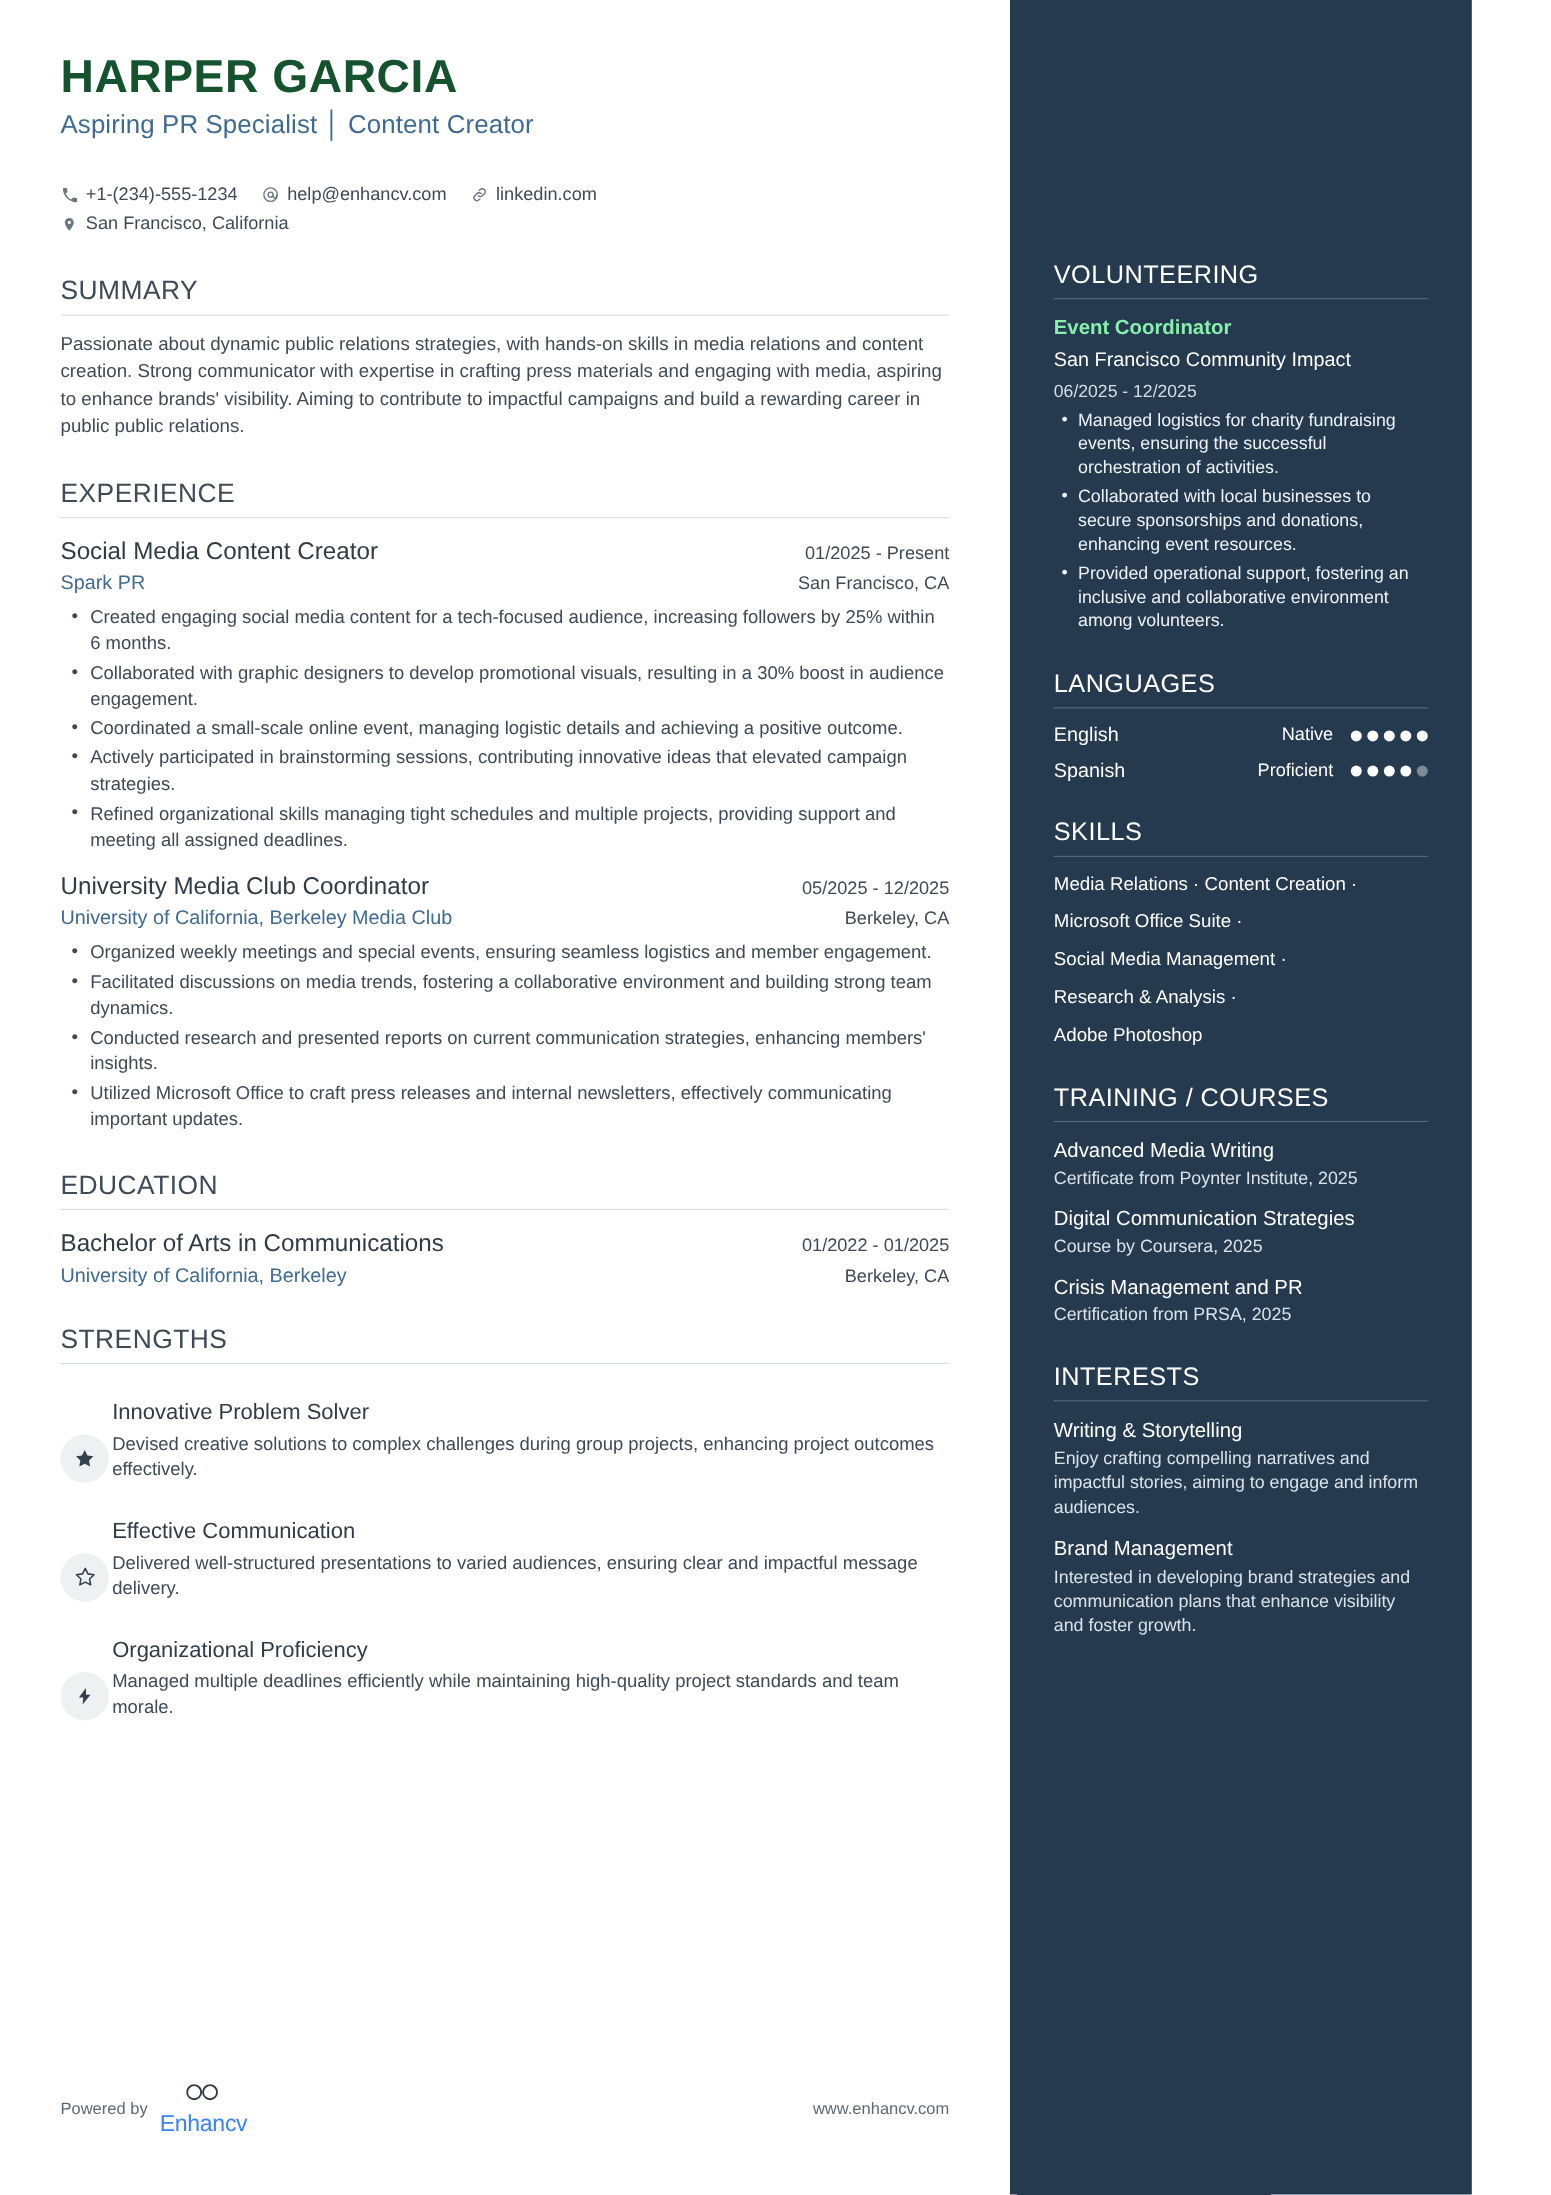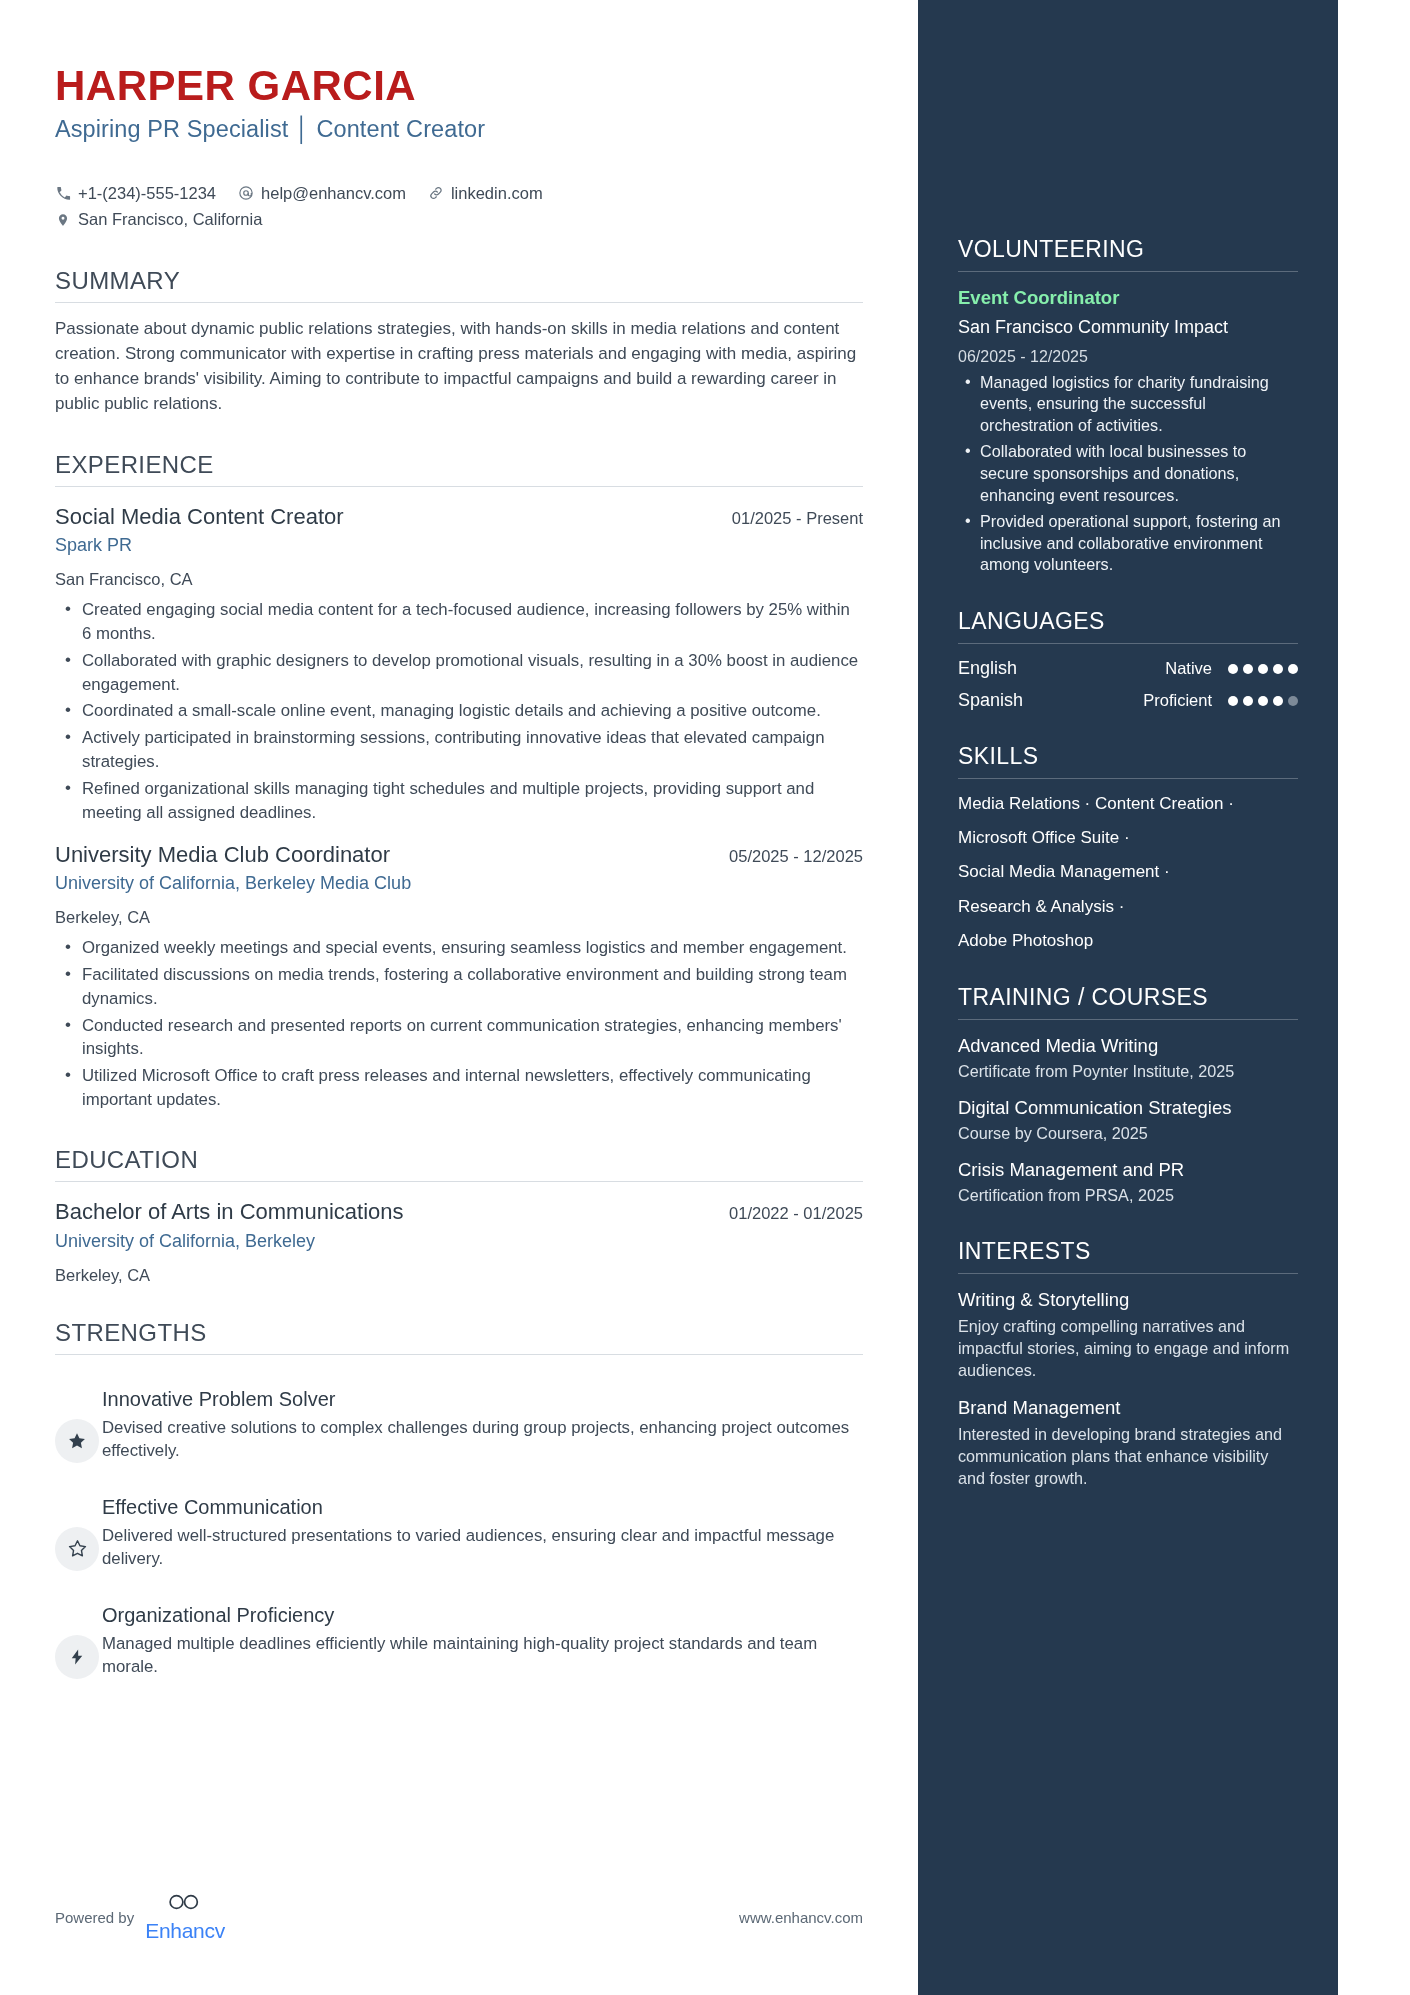--- a/index.html
+++ b/index.html
@@ -23,22 +23,22 @@
   .left {
     width: 918px;
     padding: 48px 55px 0 55px;
     background: #ffffff;
     position: relative;
   }
   .name {
     font-size: 42px;
     font-weight: bold;
     letter-spacing: 0.5px;
-    color: #b91c1c;
-    margin: 16px 0 8px 0;
+    color: #14532d;
+    margin: 0 0 8px 0;
     line-height: 1.05;
   }
   .headline {
     font-size: 23.5px;
     color: #3f6a92;
     font-weight: 400;
     margin: 0 0 22px 0;
     letter-spacing: 0.1px;
   }
   .contact-row {
@@ -99,21 +99,20 @@
     color: #3f4a57;
     white-space: nowrap;
     flex: none;
   }
   .entry-sub {
     display: flex;
     justify-content: space-between;
     align-items: baseline;
     gap: 14px;
     margin-top: 5px;
-    flex-direction: column;
   }
   .entry-org {
     font-size: 18px;
     color: #3f6a92;
   }
   .entry-loc {
     font-size: 16.5px;
     color: #3f4a57;
     white-space: nowrap;
     flex: none;

